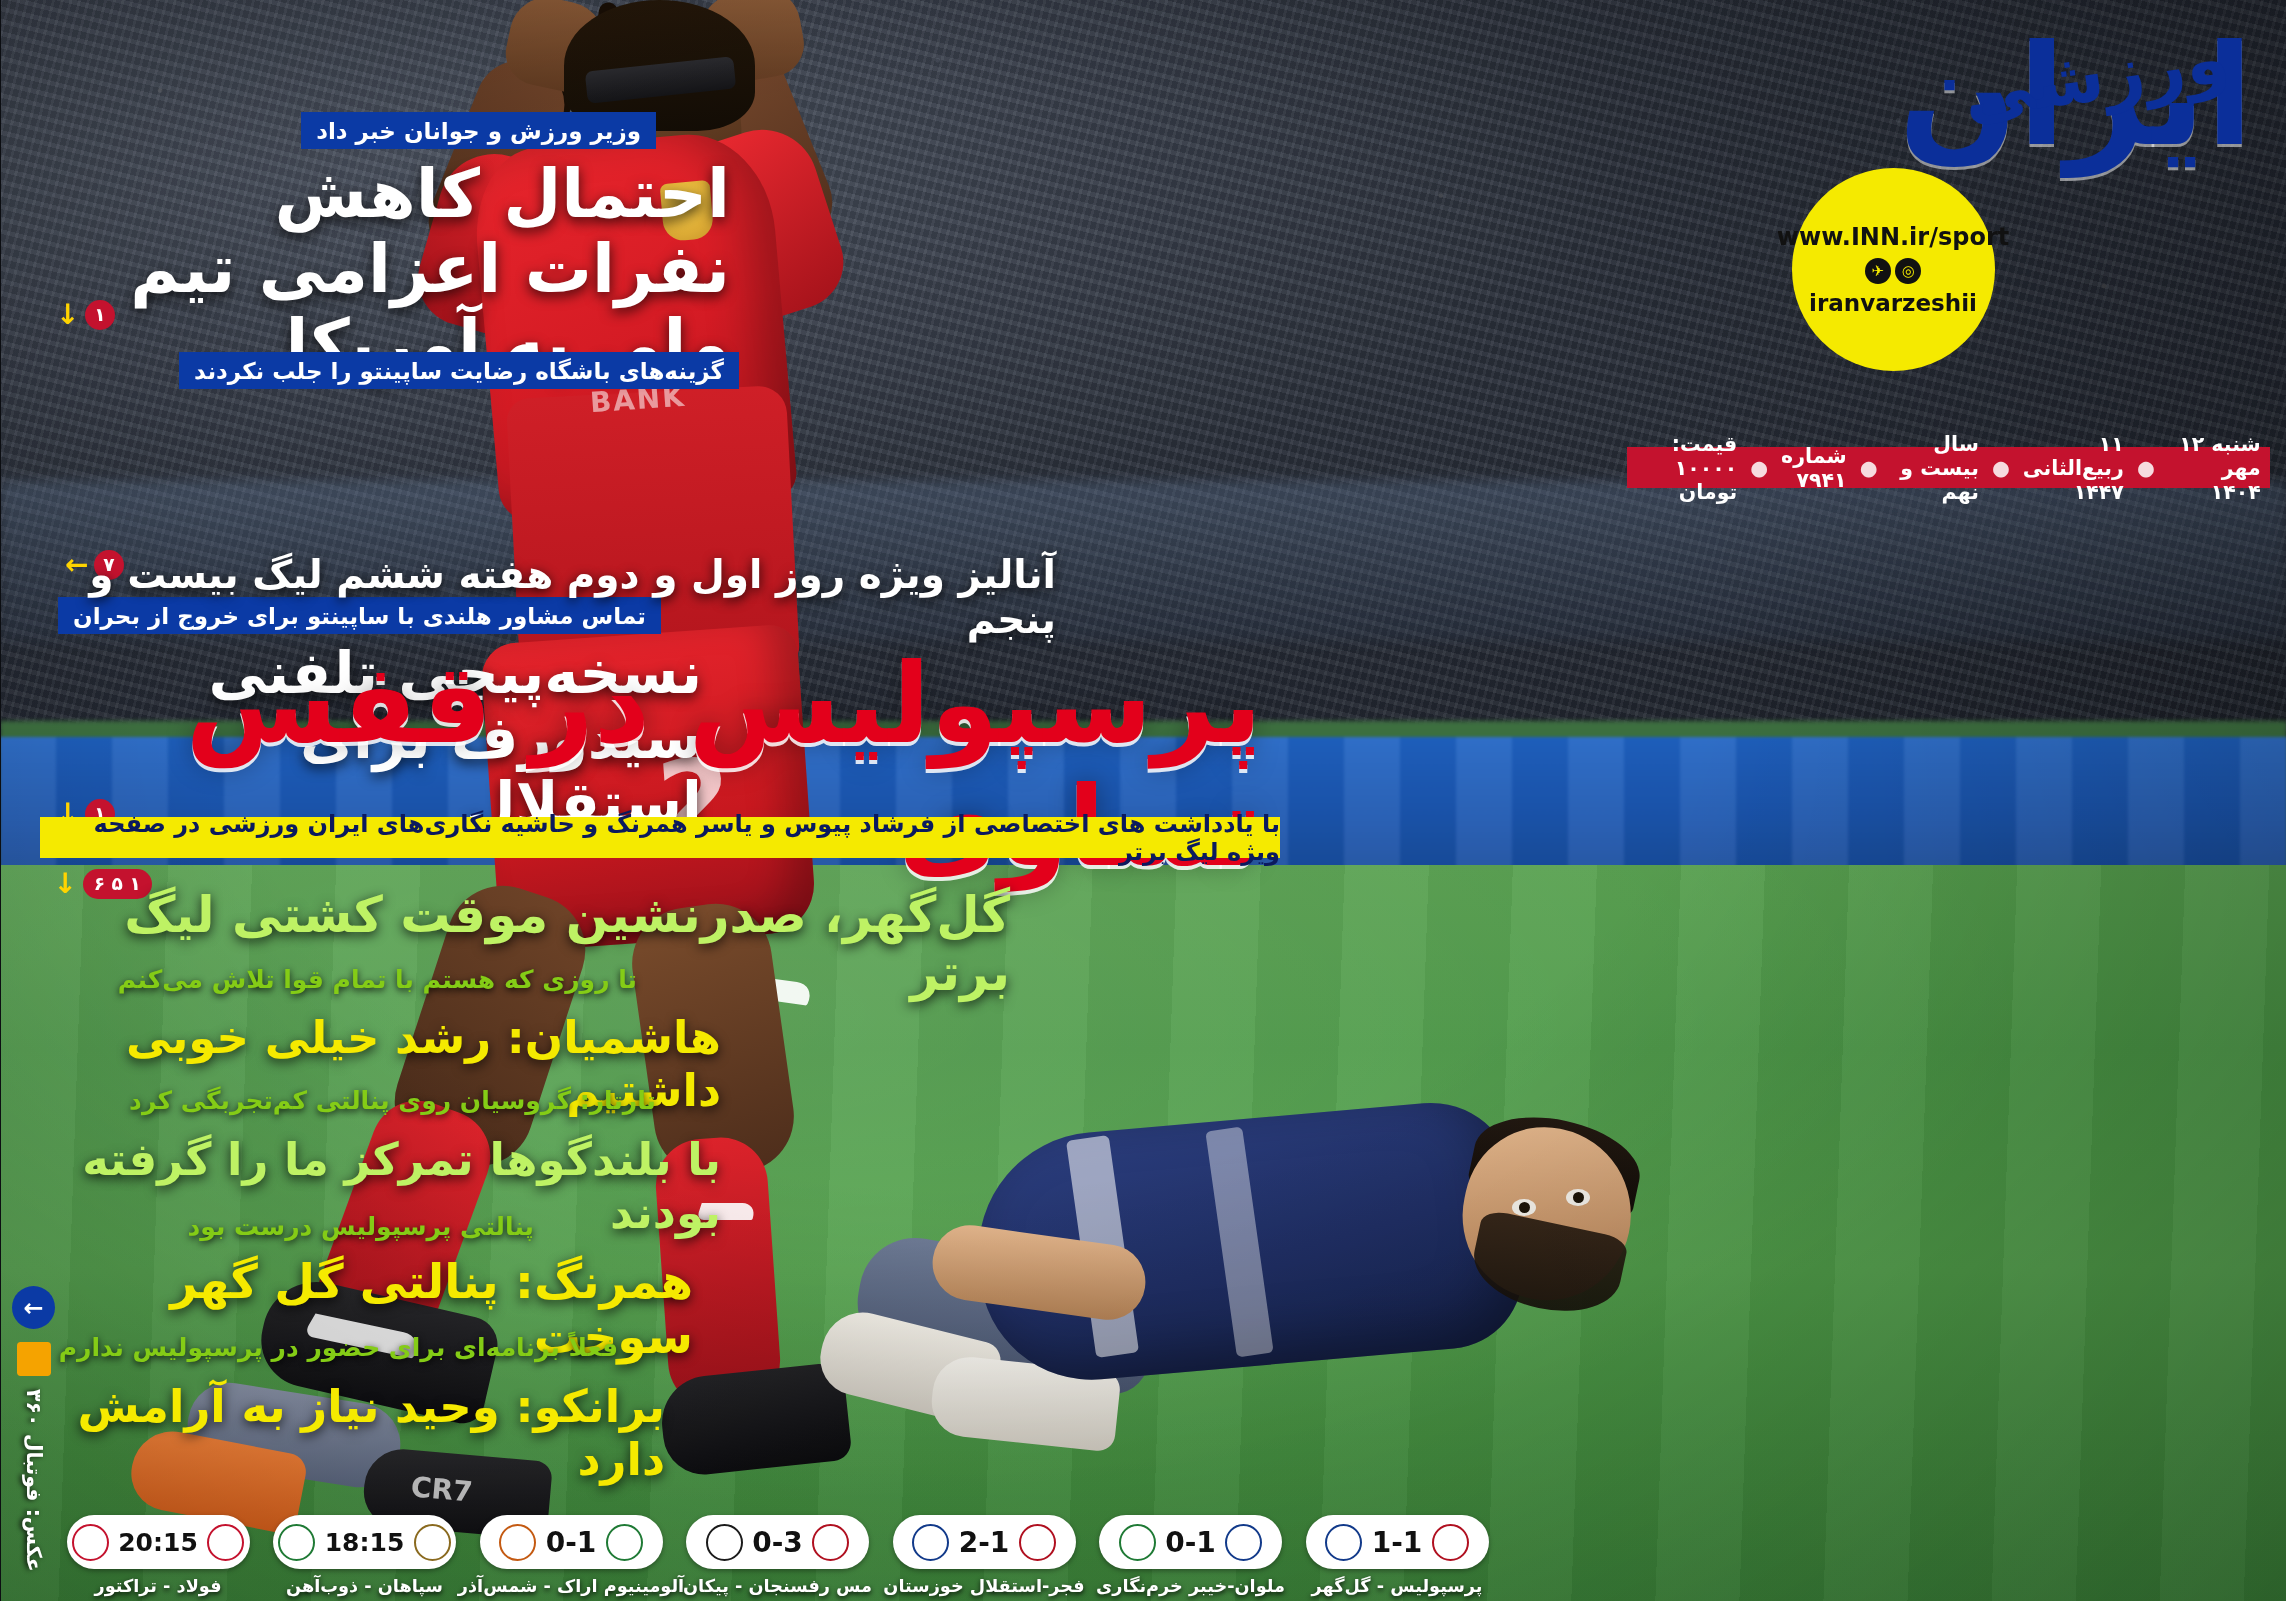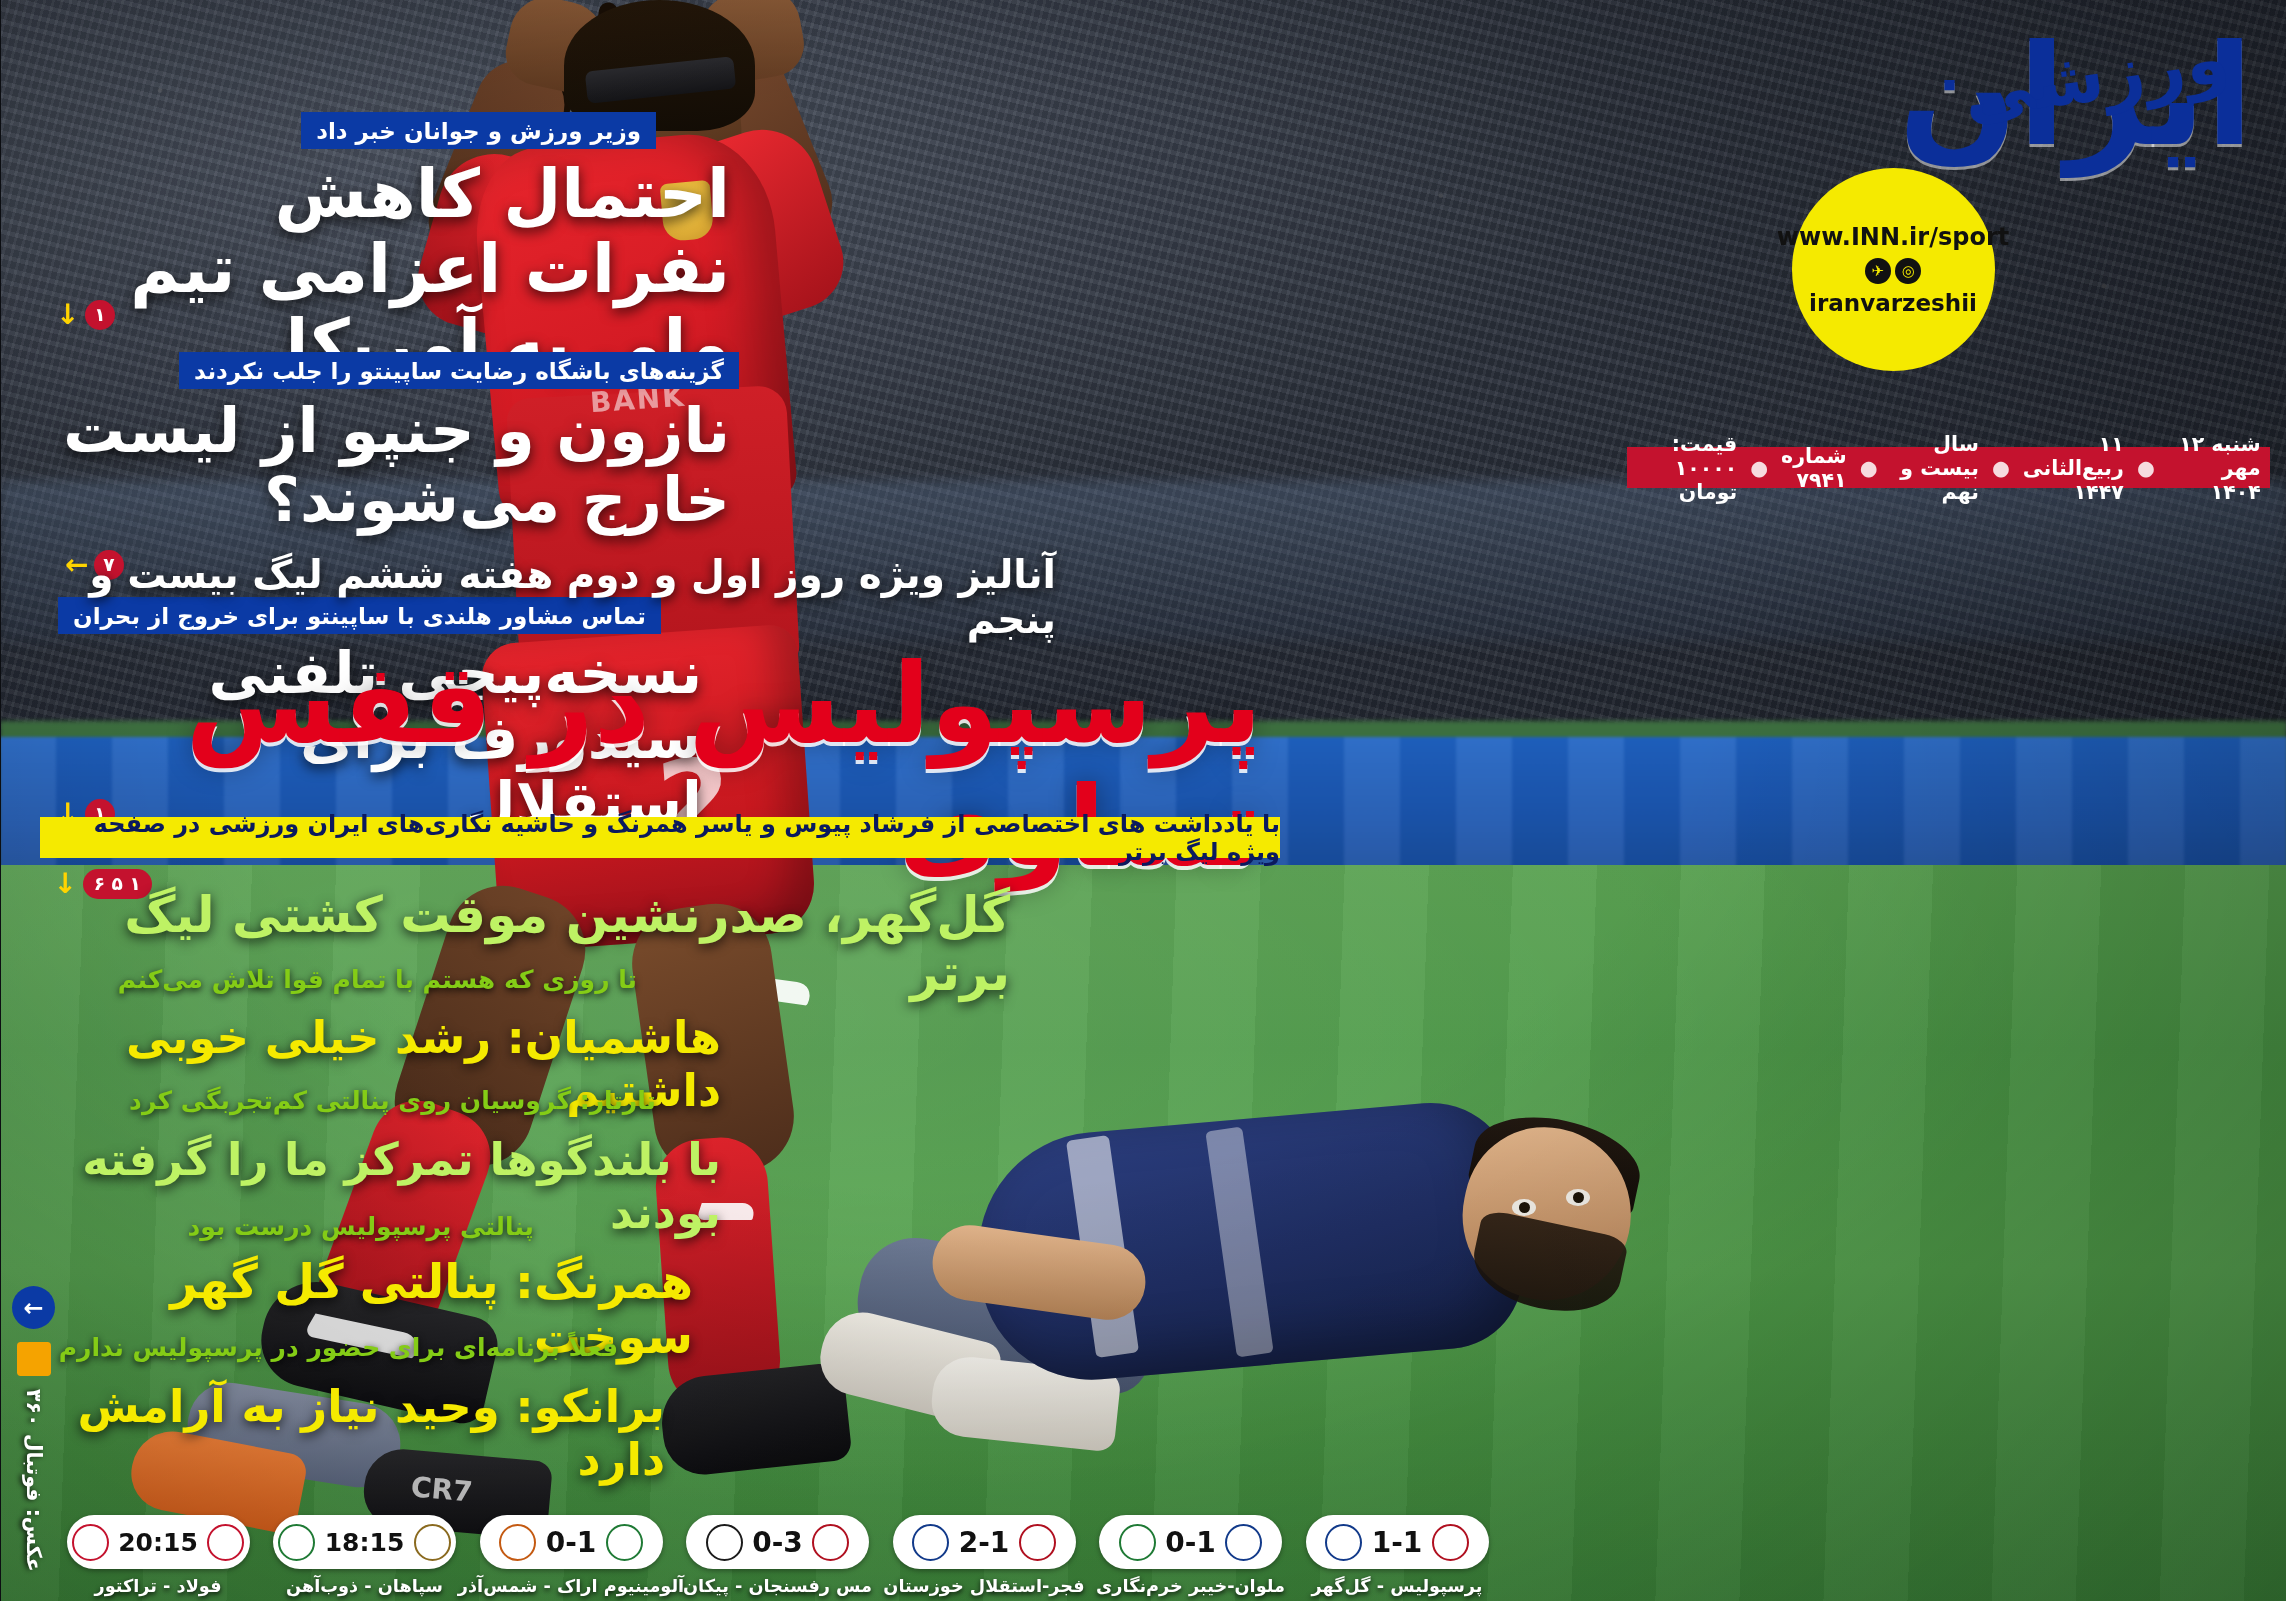--- a/index.html
+++ b/index.html
@@ -475,21 +475,20 @@
   </div>
 
   <div class="lead-kicker" style="right:1631px; top:112px;">وزیر ورزش و جوانان خبر داد</div>
   <div class="lead-title" style="right:1557px; top:157px; width:671px; font-size:67px; text-align:right;">احتمال کاهش نفرات اعزامی تیم ملی به آمریکا</div>
   <div class="page-ref" style="right:2172px; top:298px;">
     <span class="num">۱</span>
     <span class="arrow">↓</span>
   </div>
 
   <div class="lead-kicker" style="right:1548px; top:352px;">گزینه‌های باشگاه رضایت ساپینتو را جلب نکردند</div>
-  <div class="lead-title" style="right:1557px; top:396px; width:671px; font-size:62px; text-align:right;">نازون و جنپو از لیست خارج می‌شوند؟</div>
   <div class="page-ref" style="right:2163px; top:548px;">
     <span class="num">۷</span>
     <span class="arrow">←</span>
   </div>
 
   <div class="lead-kicker" style="right:1626px; top:597px;">تماس مشاور هلندی با ساپینتو برای خروج از بحران</div>
   <div class="lead-title" style="right:1585px; top:641px; width:653px; font-size:58px; text-align:right;">نسخه‌پیچی تلفنی سیدورف برای استقلال</div>
   <div class="page-ref" style="right:2172px; top:797px;">
     <span class="num">۱</span>
     <span class="arrow">↓</span>

